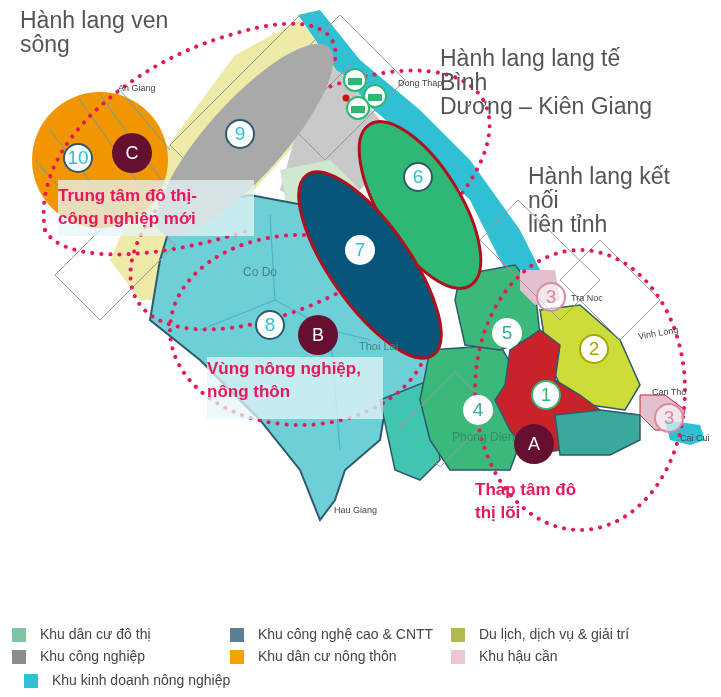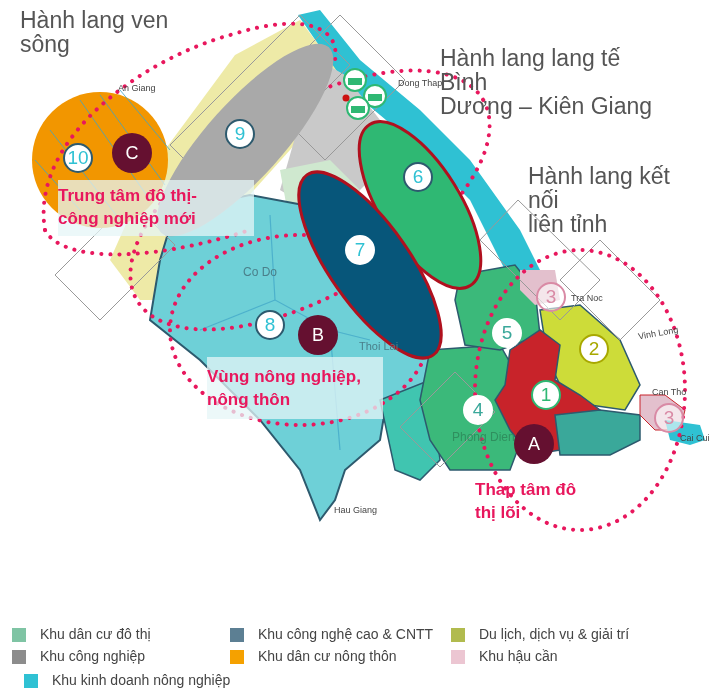--- a/index.html
+++ b/index.html
@@ -105,21 +105,21 @@
 </div>
 <div class="corridor-label" style="left:528px;top:164px;width:170px;">
   <div>Hành lang kết nối</div>
     <div>liên tỉnh</div>
 </div>
 
 <div class="zone-label" style="left:58px;top:180px;width:196px;height:56px;padding-top:4px;box-sizing:border-box;">
   <div>Trung tâm đô thị-</div>
     <div>công nghiệp mới</div>
 </div>
-<div class="zone-label" style="left:207px;top:357px;width:176px;height:62px;padding-top:8px;box-sizing:border-box;">
+<div class="zone-label" style="left:207px;top:357px;width:176px;height:62px;padding-top:0;box-sizing:border-box;">
   <div>Vùng nông nghiệp,</div>
     <div>nông thôn</div>
 </div>
 <div class="zone-label" style="left:475px;top:478px;width:120px;background:transparent;">
   <div>Thap tâm đô</div>
     <div>thị lõi</div>
 </div>
 
 <style>
   .num{position:absolute;width:30px;height:30px;border-radius:50%;background:#fff;border:2px solid #2d5a6e;color:#2fc1d3;font-size:19px;display:flex;align-items:center;justify-content:center;box-sizing:border-box;}

